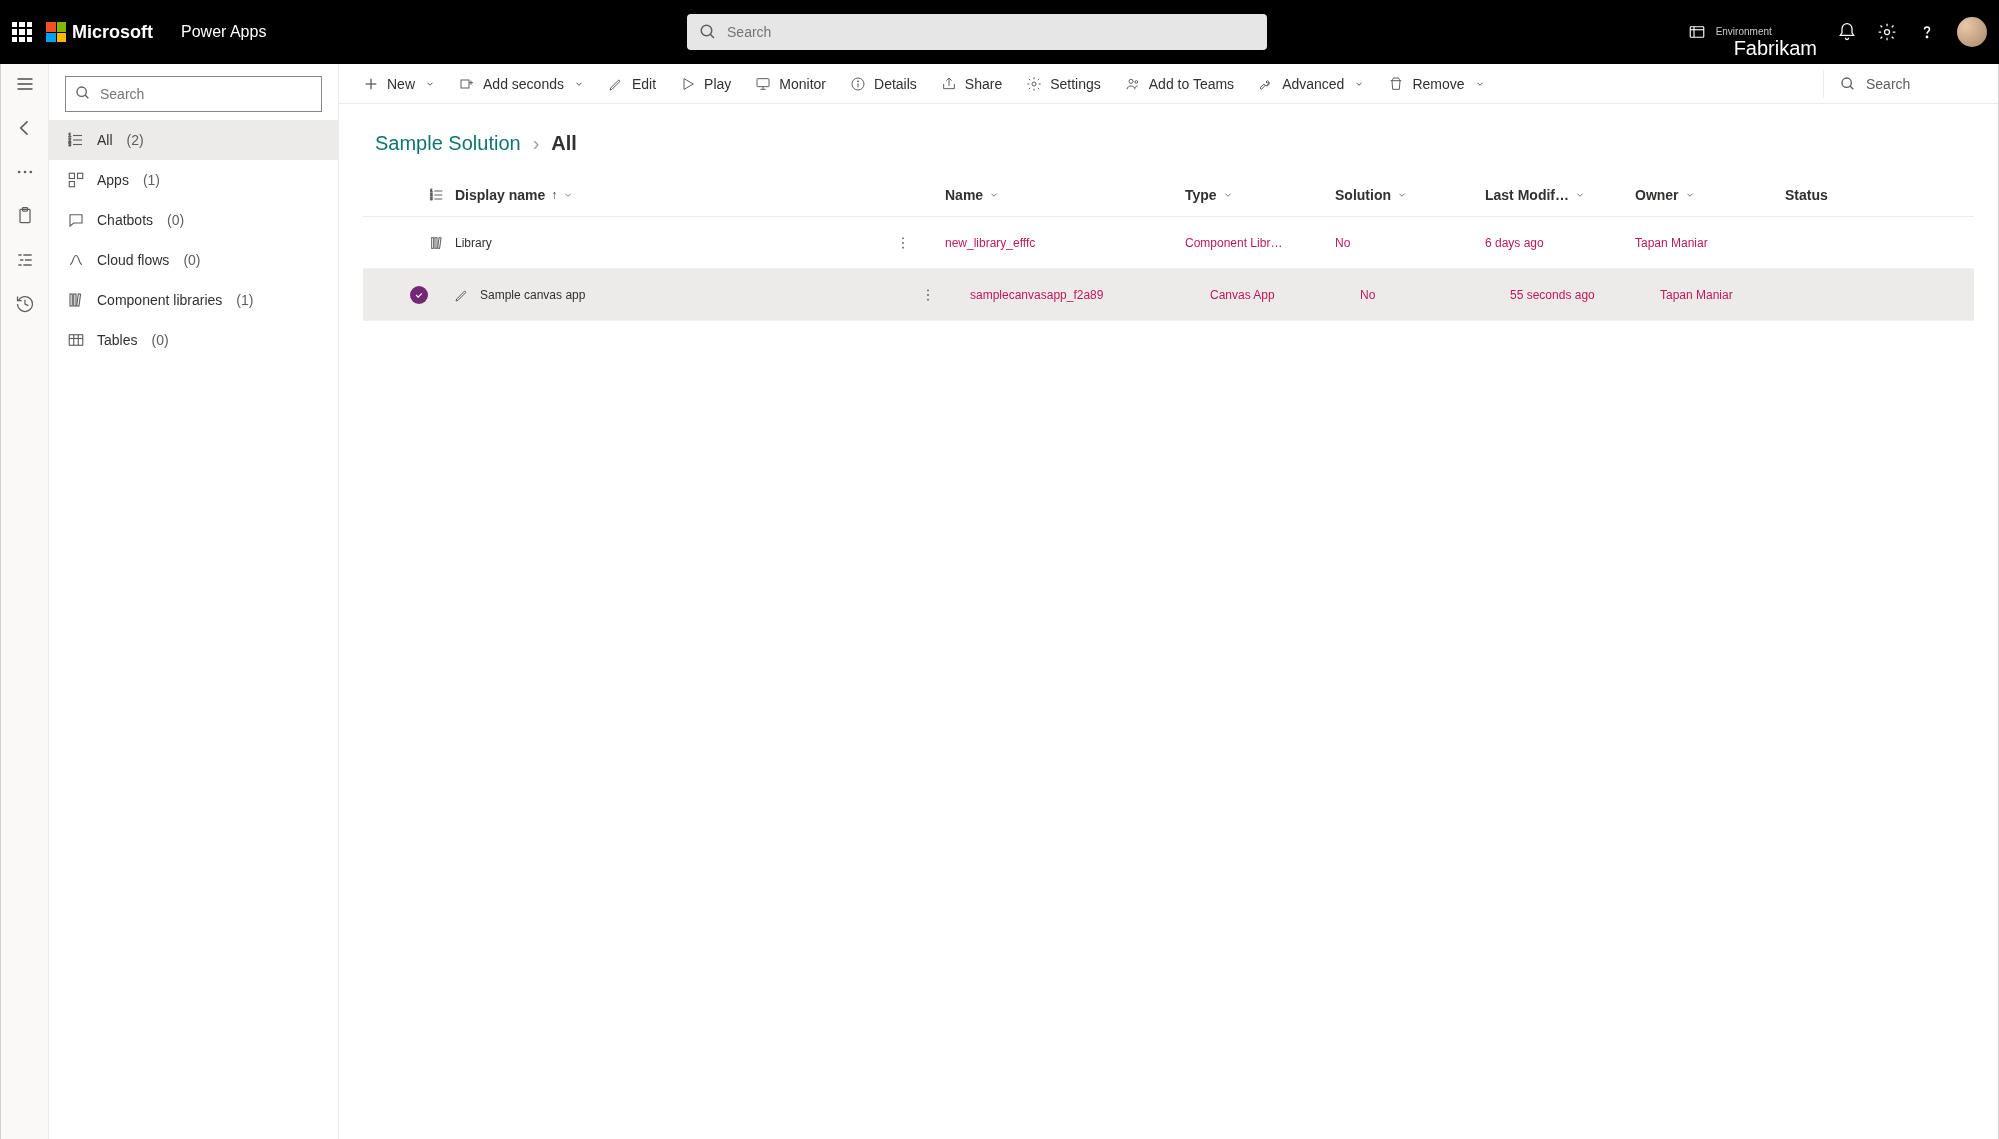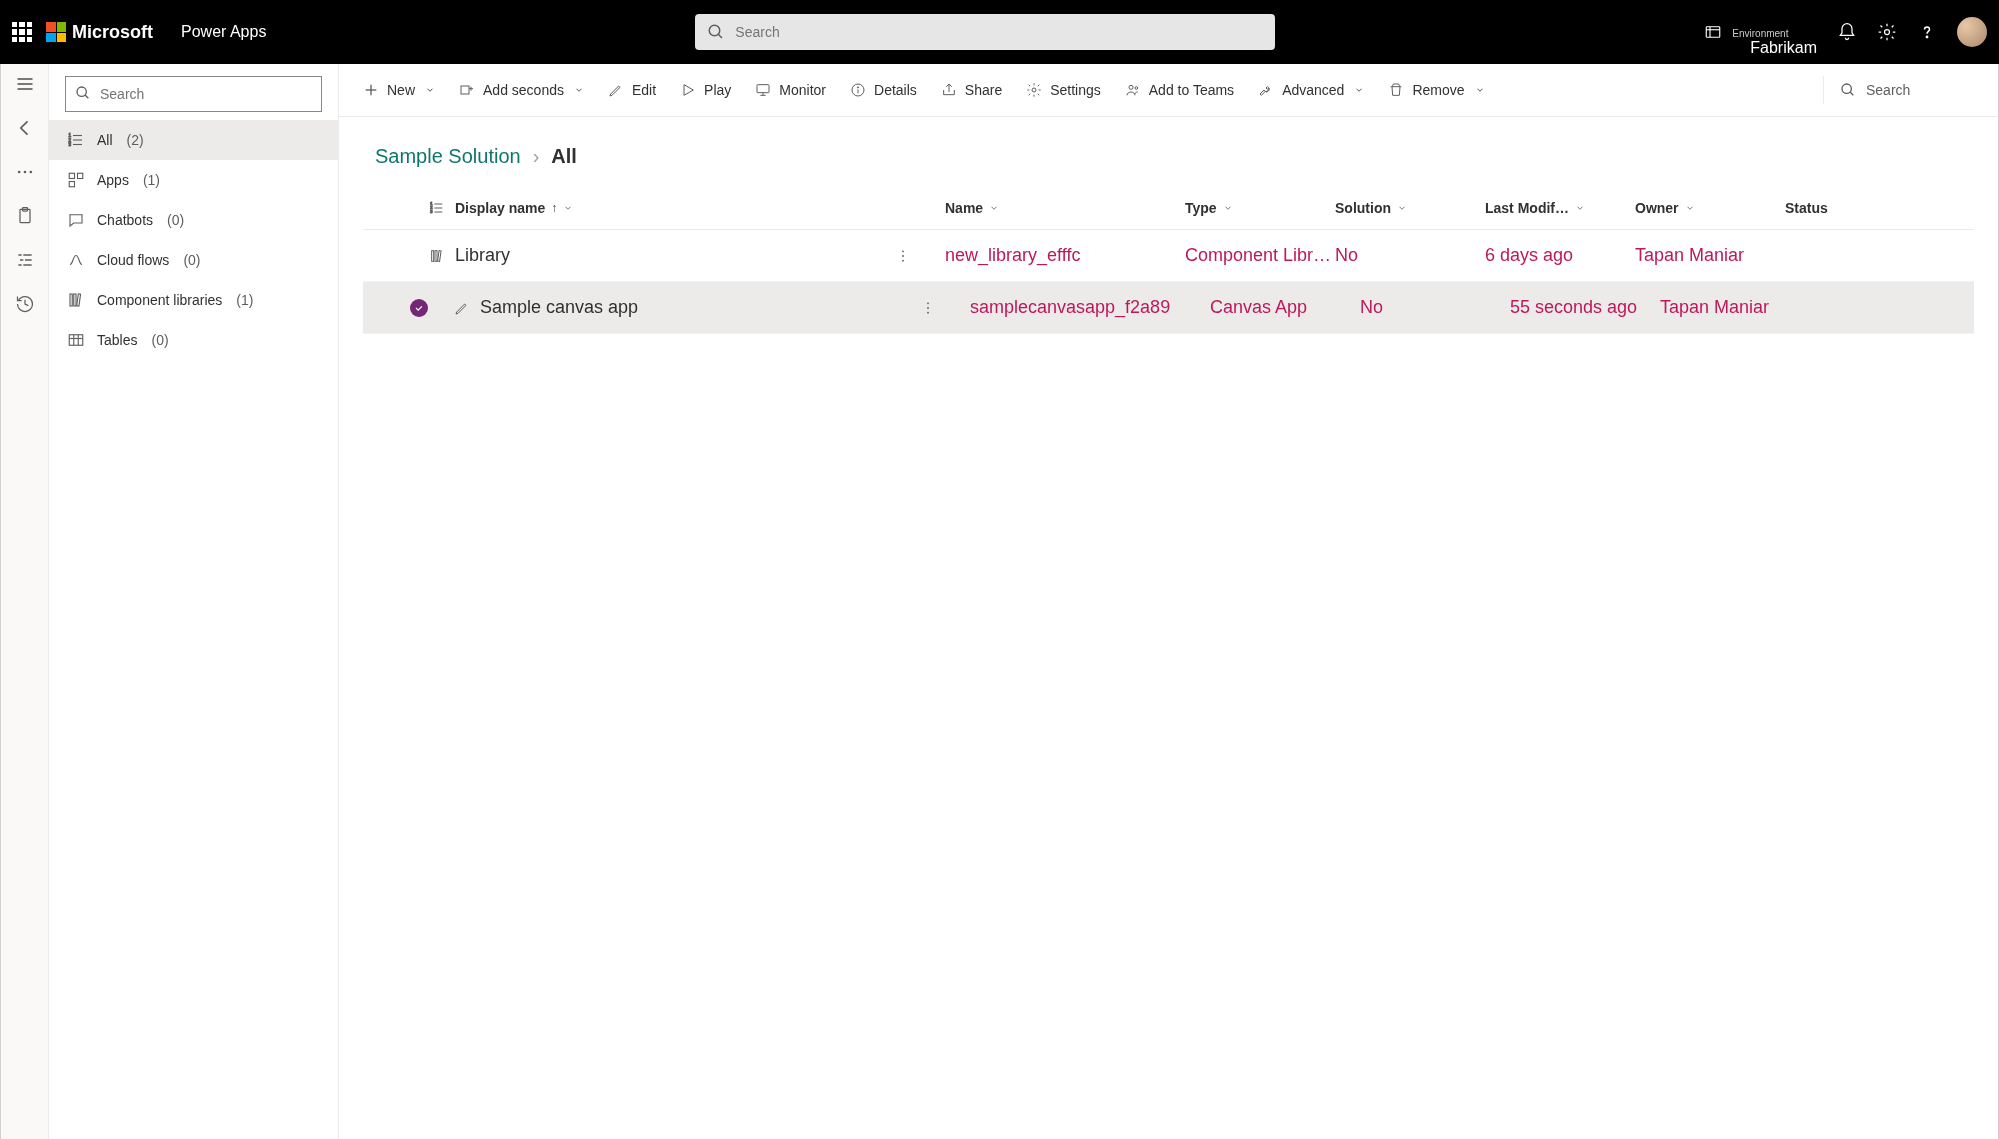--- a/index.html
+++ b/index.html
@@ -18,21 +18,21 @@
 .ms-text { font-size: 18px; font-weight: 600; }
 .app-name { font-size: 16px; font-weight: 400; }
 .header-search { margin-left: auto; margin-right: auto; position: relative; width: 580px; }
 .header-search input { width: 100%; height: 36px; background: #e6e6e6; border: none; border-radius: 4px; padding: 0 12px 0 40px; font-size: 14px; color: #333; }
 .header-search .search-icon { position: absolute; left: 12px; top: 9px; width: 18px; height: 18px; color: #605e5c; }
 .header-right { display: flex; align-items: center; gap: 20px; }
 .env { display: flex; align-items: center; gap: 10px; }
 .env-icon { width: 18px; height: 18px; }
 .env-text { line-height: 1.1; margin-top: 21px; }
 .env-label { font-size: 10px; color: #ccc; }
-.env-name { font-size: 16px; padding-left: 18px; }
+.env-name { font-size: 20px; padding-left: 18px; }
 .header-icon-btn { width: 20px; height: 20px; cursor: pointer; color: #fff; }
 .avatar { width: 30px; height: 30px; border-radius: 50%; background: radial-gradient(circle at 30% 30%, #e8c8a8, #a88868); }
 
 
 .below { display: flex; height: calc(100% - 48px); border: 1px solid #d2d0ce; border-top: none; }
 
 
 .rail { width: 48px; background: #faf9f8; border-right: 1px solid #edebe9; display: flex; flex-direction: column; align-items: center; padding-top: 10px; gap: 24px; }
 .rail-btn { width: 20px; height: 20px; color: #605e5c; cursor: pointer; position: relative; }
 .rail-btn.active::before { content: ""; position: absolute; left: -14px; top: -4px; width: 3px; height: 28px; background: #742774; }
@@ -44,21 +44,21 @@
 .nav-search .search-icon { position: absolute; left: 10px; top: 9px; width: 16px; height: 16px; color: #605e5c; }
 .nav-item { display: flex; align-items: center; gap: 12px; height: 40px; padding: 0 18px; font-size: 14px; color: #323130; cursor: pointer; }
 .nav-item.selected { background: #edebe9; }
 .nav-item .nav-icon { width: 18px; height: 18px; color: #605e5c; flex-shrink: 0; }
 .nav-count { color: #605e5c; margin-left: 2px; }
 
 
 .main { flex: 1; display: flex; flex-direction: column; }
 
 
-.cmdbar { height: 53px; border-bottom: 1px solid #edebe9; display: flex; align-items: center; padding: 0 14px; gap: 4px; }
+.cmdbar { height: 40px; border-bottom: 1px solid #edebe9; display: flex; align-items: center; padding: 0 14px; gap: 4px; }
 .cmd { display: flex; align-items: center; gap: 8px; padding: 0 10px; height: 36px; font-size: 14px; color: #323130; cursor: pointer; border-radius: 2px; }
 .cmd .cmd-icon { width: 16px; height: 16px; color: #605e5c; }
 .cmd .chev { width: 10px; height: 10px; margin-left: 2px; }
 .cmdbar-spacer { flex: 1; }
 .cmdbar-divider { width: 1px; height: 28px; background: #edebe9; margin: 0 6px; }
 .cmd-search { display: flex; align-items: center; gap: 10px; color: #605e5c; font-size: 14px; padding-left: 6px; min-width: 150px; cursor: text; }
 .cmd-search .search-icon { width: 16px; height: 16px; }
 
 
 .breadcrumb { display: flex; align-items: center; gap: 12px; padding: 28px 36px 18px; font-size: 20px; }
@@ -76,21 +76,21 @@
 .col-name { flex: 0 0 240px; }
 .col-type { flex: 0 0 150px; }
 .col-managed { flex: 0 0 150px; }
 .col-mod { flex: 0 0 150px; }
 .col-owner { flex: 0 0 150px; }
 .col-status { flex: 0 0 120px; }
 .th { display: flex; align-items: center; gap: 6px; cursor: pointer; }
 .th .chev { width: 10px; height: 10px; color: #605e5c; }
 .sort-arrow { font-size: 12px; }
 
-.trow { display: flex; align-items: center; height: 52px; font-size: 18px; border-bottom: 1px solid #f3f2f1; }
+.trow { display: flex; align-items: center; height: 52px; font-size: 12px; border-bottom: 1px solid #f3f2f1; }
 .trow.selected { background: #edebe9; padding-left: 25px; }
 .trow .cell { color: #be185d; }
 .trow .cell.display { color: #323130; }
 .sel-circle { width: 18px; height: 18px; border-radius: 50%; margin-left: 22px; }
 .sel-circle.checked { background: #742774; display: flex; align-items: center; justify-content: center; }
 .sel-circle.checked svg { width: 10px; height: 10px; color: #fff; }
 .row-icon { width: 16px; height: 16px; color: #605e5c; cursor: pointer; }
 .more-icon { width: 16px; height: 16px; color: #605e5c; cursor: pointer; }
 .edit-icon { width: 16px; height: 16px; color: #605e5c; cursor: pointer; }
 

